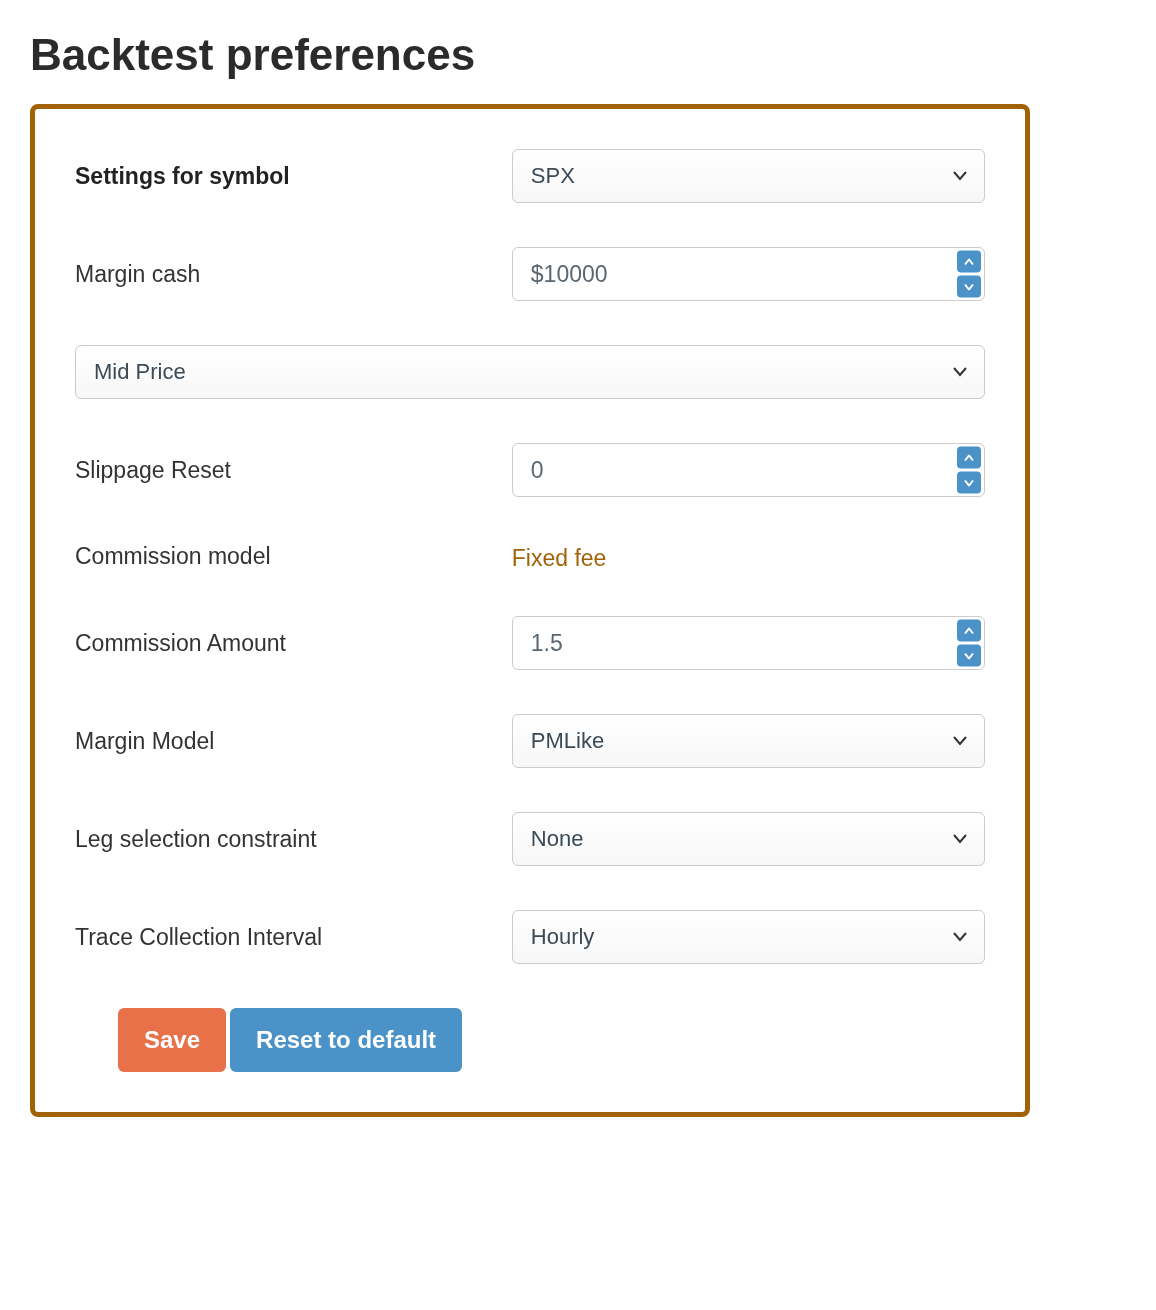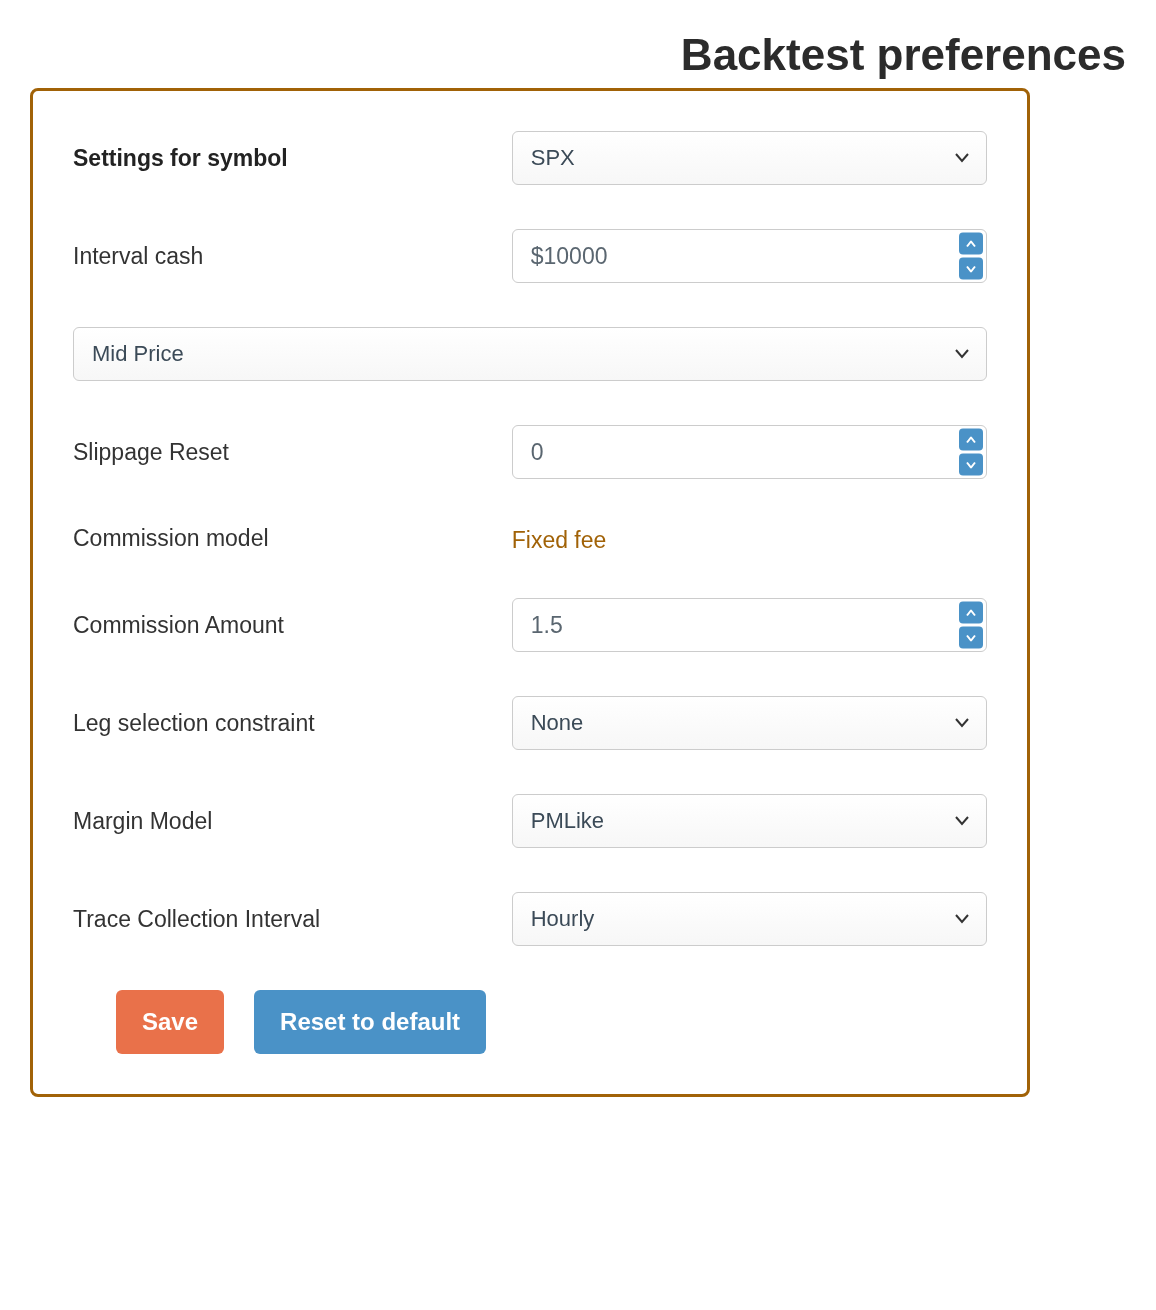--- a/index.html
+++ b/index.html
@@ -6,25 +6,24 @@
     body {
       font-family: -apple-system, BlinkMacSystemFont, "Segoe UI", Helvetica, Arial, sans-serif;
       background: #fff;
       color: #333;
       padding: 30px;
     }
     h1.page-title {
       font-size: 44px;
       font-weight: 700;
       color: #2b2b2b;
-      margin-bottom: 8px;
-      text-align: right;
+      margin-bottom: 24px;
     }
     .card {
-      border: 3px solid #a16207;
+      border: 5px solid #a16207;
       border-radius: 8px;
       padding: 40px;
       max-width: 1000px;
     }
     .form-row {
       display: flex;
       align-items: center;
       margin-bottom: 44px;
     }
     .form-row.tight { }
@@ -101,21 +100,21 @@
       padding:0;
     }
     .step-btn svg { width: 10px; height: 7px; display:block; }
     .static-value {
       font-size: 23px;
       color: #a16207;
       padding-top: 4px;
     }
     .actions {
       display: flex;
-      gap: 30px;
+      gap: 4px;
       margin-top: 40px;
       padding-left: 43px;
     }
     .btn {
       height: 64px;
       padding: 0 26px;
       border: none;
       border-radius: 6px;
       font-size: 24px;
       font-weight: 700;
@@ -140,21 +139,21 @@
         <span class="select-caret">
           <svg viewBox="0 0 14 10">
               <path d="M1 1 L7 8 L13 1" fill="none" stroke="#333" stroke-width="2"></path>
             </svg>
         </span>
       </div>
     </div>
   </div>
 
   <div class="form-row">
-    <div class="label-col">Interval cash</div>
+    <div class="label-col">Margin cash</div>
     <div class="control-col">
       <div class="number-wrap">
         <input class="number-input" value="$10000" style="">
         <div class="stepper">
           <button class="step-btn">
             <svg viewBox="0 0 10 7">
                 <path d="M1 6 L5 1 L9 6" fill="none" stroke="#fff" stroke-width="2"></path>
               </svg>
           </button>
           <button class="step-btn">
@@ -223,38 +222,38 @@
             <svg viewBox="0 0 10 7">
                 <path d="M1 1 L5 6 L9 1" fill="none" stroke="#fff" stroke-width="2"></path>
               </svg>
           </button>
         </div>
       </div>
     </div>
   </div>
 
   <div class="form-row">
+    <div class="label-col">Margin Model</div>
+    <div class="control-col">
+      <div class="select-wrap">
+        <div class="select-input">PMLike</div>
+        <span class="select-caret">
+          <svg viewBox="0 0 14 10">
+              <path d="M1 1 L7 8 L13 1" fill="none" stroke="#333" stroke-width="2"></path>
+            </svg>
+        </span>
+      </div>
+    </div>
+  </div>
+
+  <div class="form-row">
     <div class="label-col">Leg selection constraint</div>
     <div class="control-col">
       <div class="select-wrap">
         <div class="select-input">None</div>
-        <span class="select-caret">
-          <svg viewBox="0 0 14 10">
-              <path d="M1 1 L7 8 L13 1" fill="none" stroke="#333" stroke-width="2"></path>
-            </svg>
-        </span>
-      </div>
-    </div>
-  </div>
-
-  <div class="form-row">
-    <div class="label-col">Margin Model</div>
-    <div class="control-col">
-      <div class="select-wrap">
-        <div class="select-input">PMLike</div>
         <span class="select-caret">
           <svg viewBox="0 0 14 10">
               <path d="M1 1 L7 8 L13 1" fill="none" stroke="#333" stroke-width="2"></path>
             </svg>
         </span>
       </div>
     </div>
   </div>
 
   <div class="form-row">

